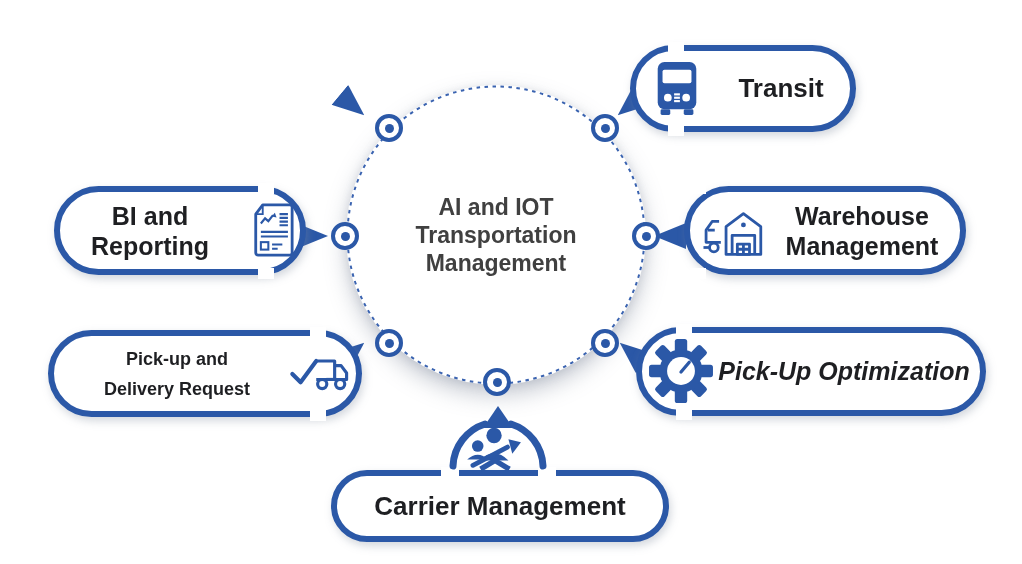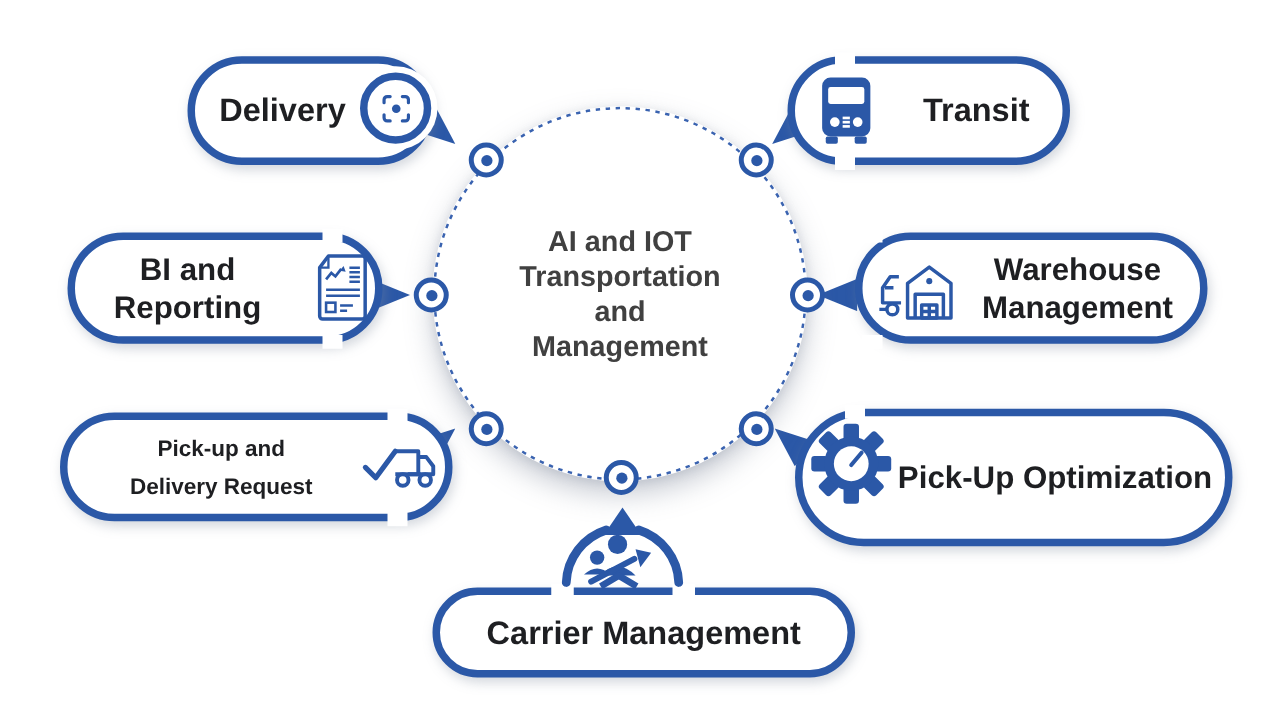--- a/index.html
+++ b/index.html
@@ -31,23 +31,23 @@
   .p1{left:150px;top:45px;width:196px;height:87px;}
   .p1 .label{left:8px;width:124px;font-size:26px;}
   .p2{left:630px;top:45px;width:226px;height:87px;}
   .p2 .label{left:84px;right:8px;font-size:26px;}
   .p3{left:54px;top:186px;width:252px;height:89px;}
   .p3 .label{left:8px;width:164px;font-size:25px;line-height:30px;}
   .p4{left:684px;top:186px;width:282px;height:89px;}
   .p4 .label{left:84px;right:10px;font-size:25px;line-height:30px;}
   .p5{left:48px;top:330px;width:314px;height:87px;}
   .p5 .label{left:10px;width:226px;font-size:18px;line-height:30px;}
-  .p6{left:636px;top:327px;width:350px;height:110px;}
+  .p6{left:636px;top:327px;width:350px;height:89px;font-style:italic;}
   .p6 .label{left:76px;right:10px;font-size:25px;}
-  .p7{left:346px;top:470px;width:338px;height:72px;}
+  .p7{left:331px;top:470px;width:338px;height:72px;}
   .p7 .label{left:0;right:0;font-size:26px;}
   .icon{position:absolute;}
   .ring{position:absolute;left:132px;top:7px;width:45px;height:45px;border:6px solid #2b58a7;
     border-radius:50%;background:#fff;box-shadow:0 0 0 5px #fff;
     display:flex;align-items:center;justify-content:center;}
   
   .tail{position:absolute;width:32px;height:26px;background:#2b58a7;z-index:1;
     clip-path:polygon(0 0,100% 50%,0 100%);}
   .t1{left:336px;top:92px;transform:rotate(40deg);}
   .t2{left:614px;top:92px;transform:rotate(140deg);}
@@ -73,21 +73,20 @@
   <div class="tail t5"></div>
   <div class="tail t6"></div>
 
   <div class="center-circle">
     <svg class="dash-ring" viewBox="0 0 300 300">
       <circle cx="150" cy="150" r="148.5" fill="none" stroke="#3a63b0" stroke-width="2" stroke-dasharray="3.5 4.5"></circle>
     </svg>
     <div class="center-title">
       <div>AI and IOT</div>
       <div>Transportation</div>
-      <div>and</div>
       <div>Management</div>
     </div>
   </div>
 
   <div class="node n1">
       <div class="node-dot"></div>
     </div>
   <div class="node n2">
       <div class="node-dot"></div>
     </div>
@@ -100,34 +99,20 @@
   <div class="node n5">
       <div class="node-dot"></div>
     </div>
   <div class="node n6">
       <div class="node-dot"></div>
     </div>
   <div class="node n7">
       <div class="node-dot"></div>
     </div>
 
-  <div class="pill p1">
-    <div class="label">Delivery</div>
-    <div class="ring">
-      <svg width="30" height="30" viewBox="0 0 40 40">
-        <g fill="none" stroke="#2b58a7" stroke-width="3.4" stroke-linecap="round">
-          <path d="M13.5 7h-3.2a3.3 3.3 0 0 0-3.3 3.3v3.2"></path>
-          <path d="M26.5 7h3.2a3.3 3.3 0 0 1 3.3 3.3v3.2"></path>
-          <path d="M13.5 33h-3.2a3.3 3.3 0 0 1-3.3-3.3v-3.2"></path>
-          <path d="M26.5 33h3.2a3.3 3.3 0 0 0 3.3-3.3v-3.2"></path>
-        </g>
-        <circle cx="20" cy="20" r="4.6" fill="#2b58a7"></circle>
-      </svg>
-    </div>
-  </div>
 
   <div class="pill p2">
     <svg class="icon" style="left:14px;top:8px" width="54" height="58" viewBox="0 0 56 60">
       <rect x="8" y="3" width="40" height="49" rx="7" fill="#2b58a7"></rect>
       <rect x="13" y="11" width="30" height="14" rx="2" fill="#fff"></rect>
       <circle cx="18.5" cy="40" r="4" fill="#fff"></circle>
       <circle cx="37.5" cy="40" r="4" fill="#fff"></circle>
       <rect x="25" y="35.5" width="6" height="2.2" fill="#fff"></rect>
       <rect x="25" y="39" width="6" height="2.2" fill="#fff"></rect>
       <rect x="25" y="42.5" width="6" height="2.2" fill="#fff"></rect>

